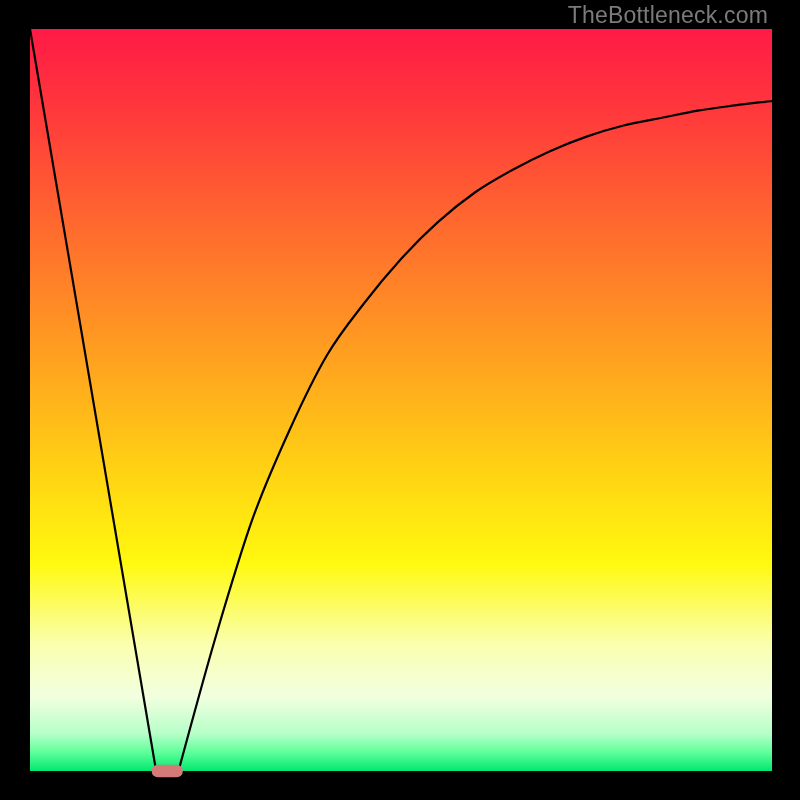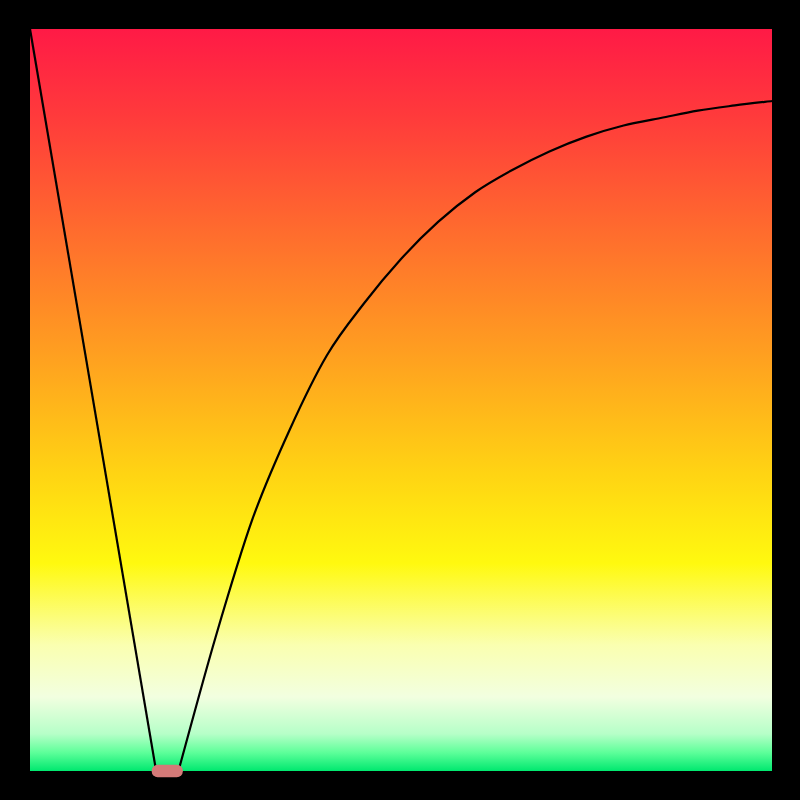--- a/index.html
+++ b/index.html
@@ -30,20 +30,21 @@
   svg {
     position: absolute;
     top: 0;
     left: 0;
   }
 </style>
 </head>
 <body>
 
 <div class="frame">
+  <div class="watermark">TheBottleneck.com</div>
   <svg id="chart-svg" width="800" height="800" viewBox="0 0 800 800">
     <defs>
       <linearGradient id="bg-grad" x1="0" y1="0" x2="0" y2="1">
           <stop offset="0%" stop-color="#ff1a46"></stop>
           <stop offset="12%" stop-color="#ff3b3b"></stop>
           <stop offset="28.000000000000004%" stop-color="#ff6e2d"></stop>
           <stop offset="45%" stop-color="#ffa31f"></stop>
           <stop offset="60%" stop-color="#ffd413"></stop>
           <stop offset="72%" stop-color="#fff90f"></stop>
           <stop offset="83%" stop-color="#faffb0"></stop>

